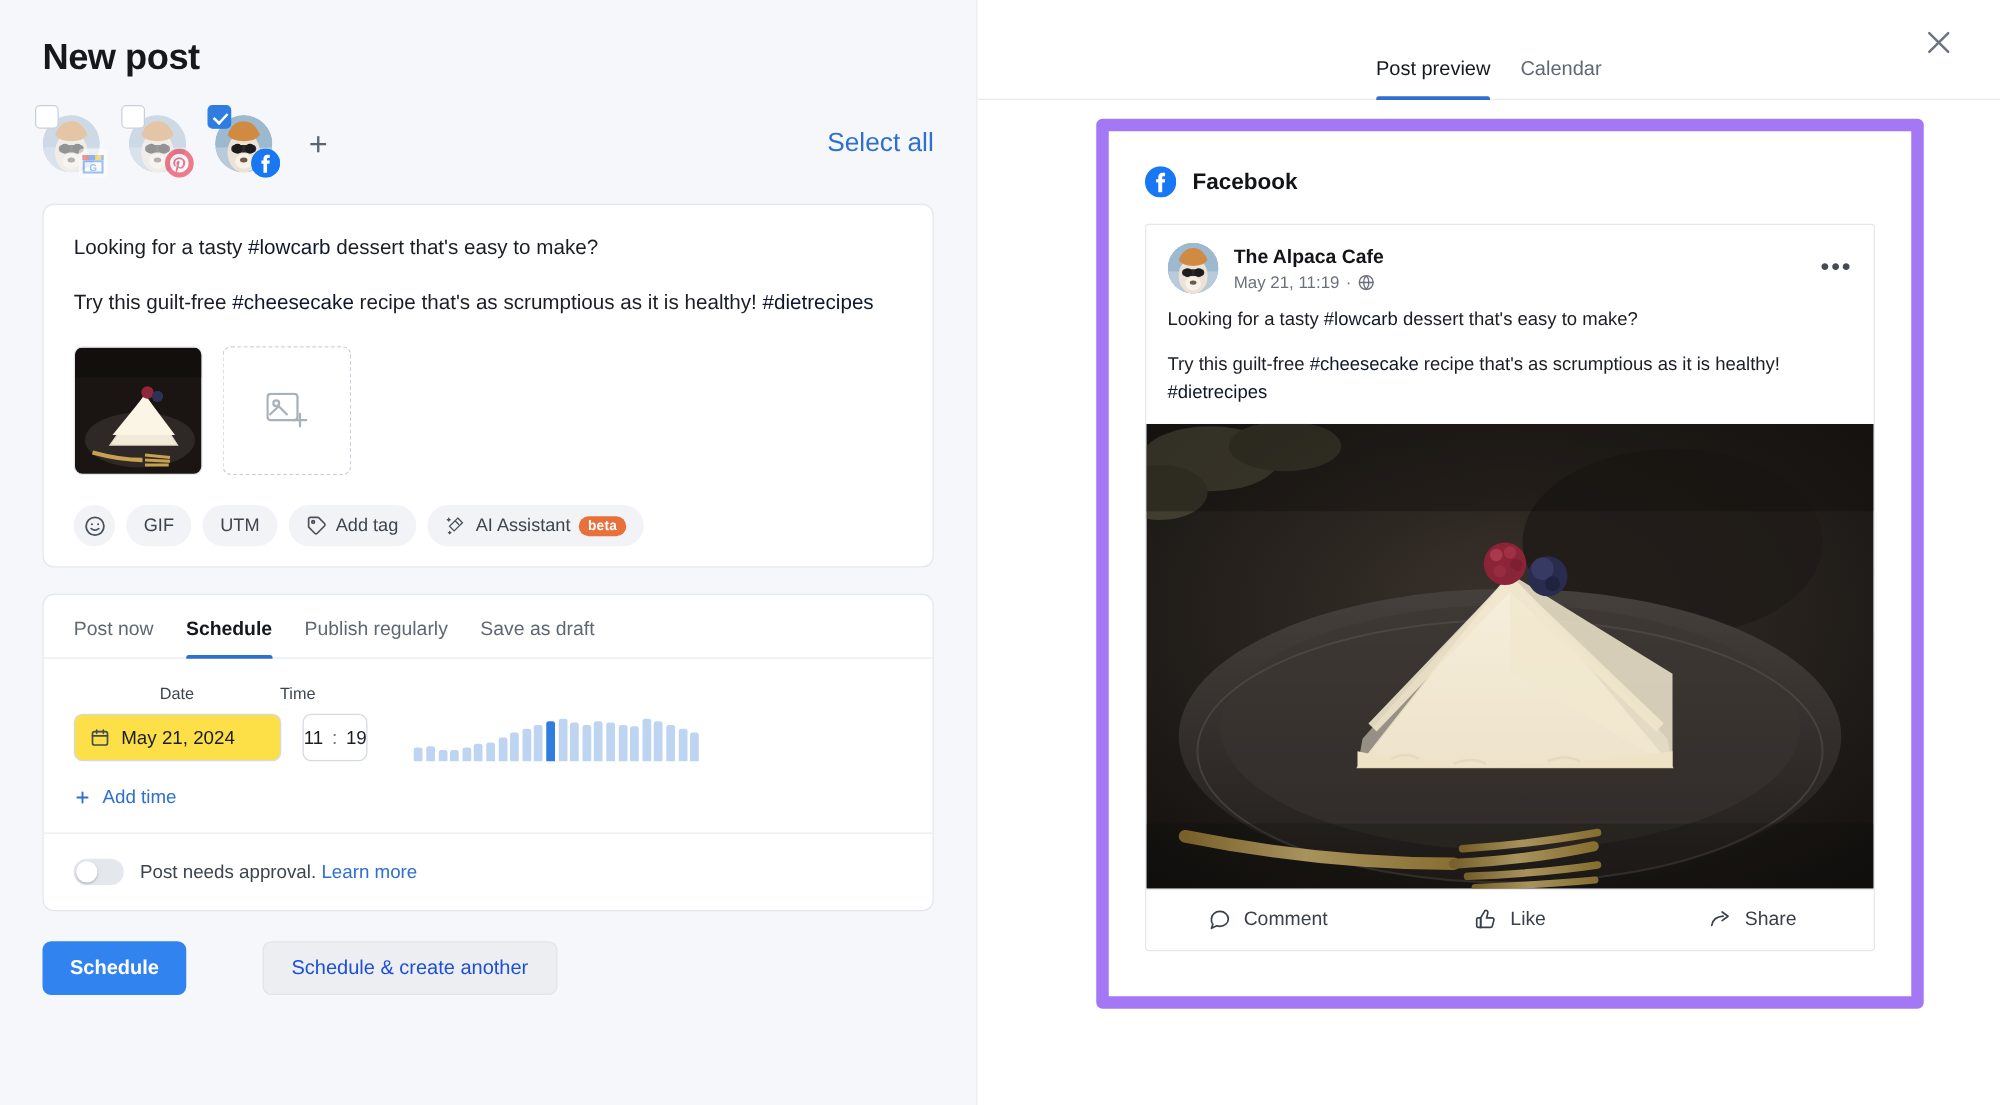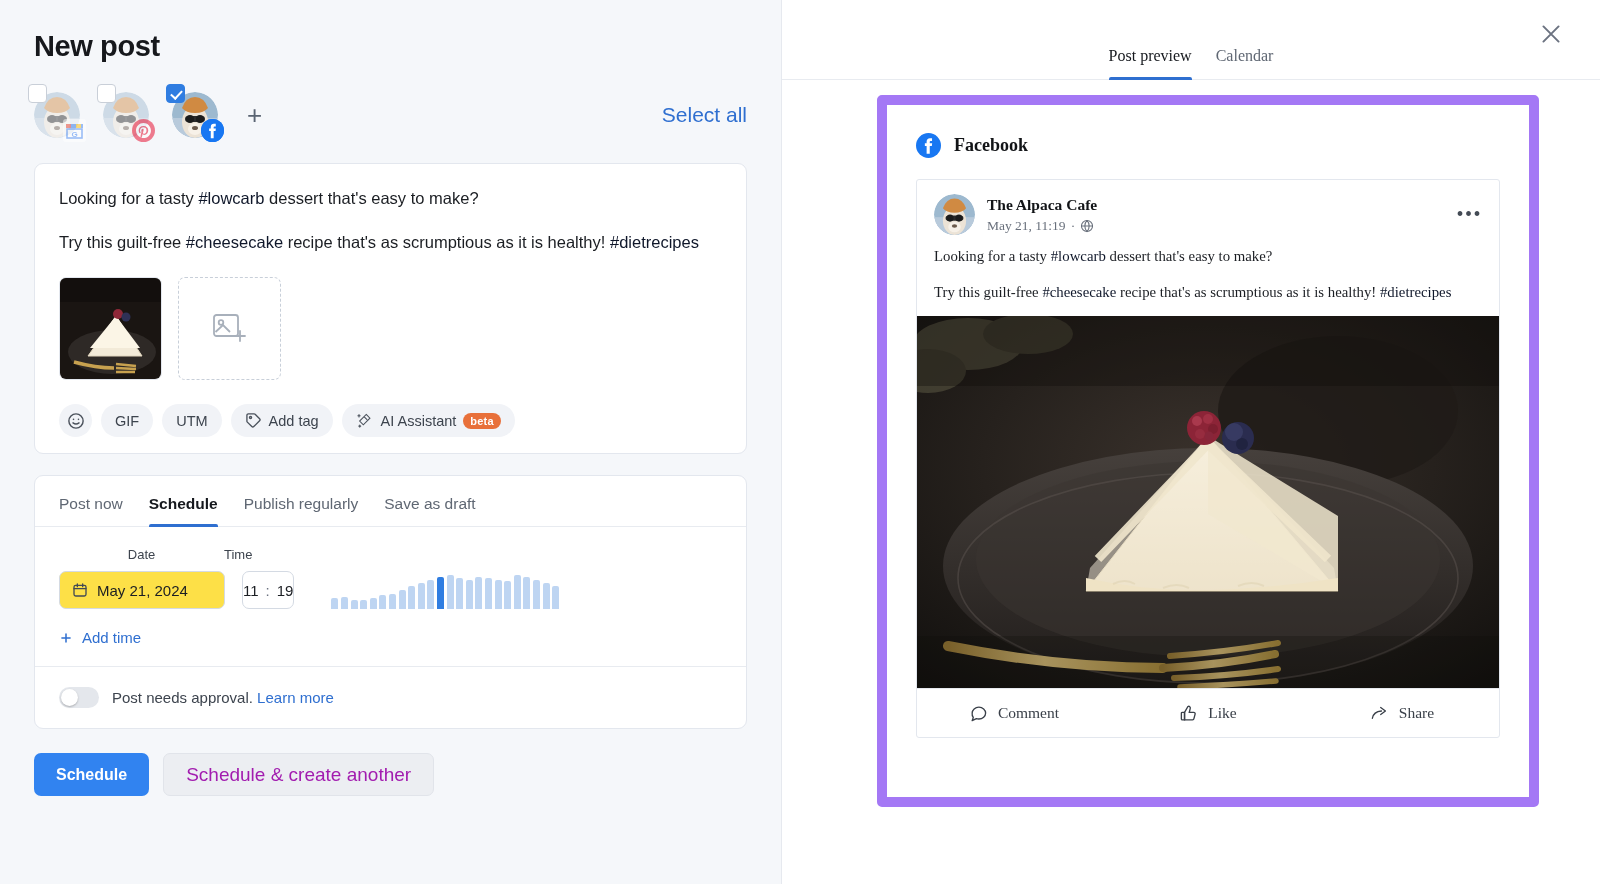--- a/index.html
+++ b/index.html
@@ -150,27 +150,27 @@
   .approval-text { font-size: 15px; color: #3d444e; }
   .approval-text a { color: #2f6fd0; text-decoration: none; cursor: pointer; }
 
   .actions { display: flex; gap: 14px; }
   .btn-primary {
     background: #3183f0; color: #fff; border: none; border-radius: 7px;
     height: 43px; padding: 0 22px; font-size: 16px; font-weight: bold;
     cursor: pointer; font-family: inherit;
   }
   .btn-secondary {
-    background: #eceef2; color: #a21caf; border: 1px solid #e1e4ea;
-    border-radius: 7px; height: 43px; padding: 0 22px; font-size: 19px;
-    cursor: pointer; font-family: inherit;
+    background: #eceef2; color: #1d4ed8; border: 1px solid #e1e4ea;
+    border-radius: 7px; height: 43px; padding: 0 22px; font-size: 16px;
+    cursor: pointer; font-family: inherit; margin-left: 47px;
   }
 
   
-  .right-panel { width: 818px; height: 884px; background: #fff; position: relative; font-family: Liberation Serif, serif; }
+  .right-panel { width: 818px; height: 884px; background: #fff; position: relative; }
   .rp-header {
     height: 80px; border-bottom: 1px solid #e8ebf0;
     display: flex; align-items: flex-end; justify-content: center; position: relative;
   }
   .rp-tabs { display: flex; gap: 24px; }
   .rp-tab {
     font-size: 16px; color: #5f6773; padding-bottom: 14px;
     cursor: pointer; position: relative;
   }
   .rp-tab.active { color: #15181d; }

